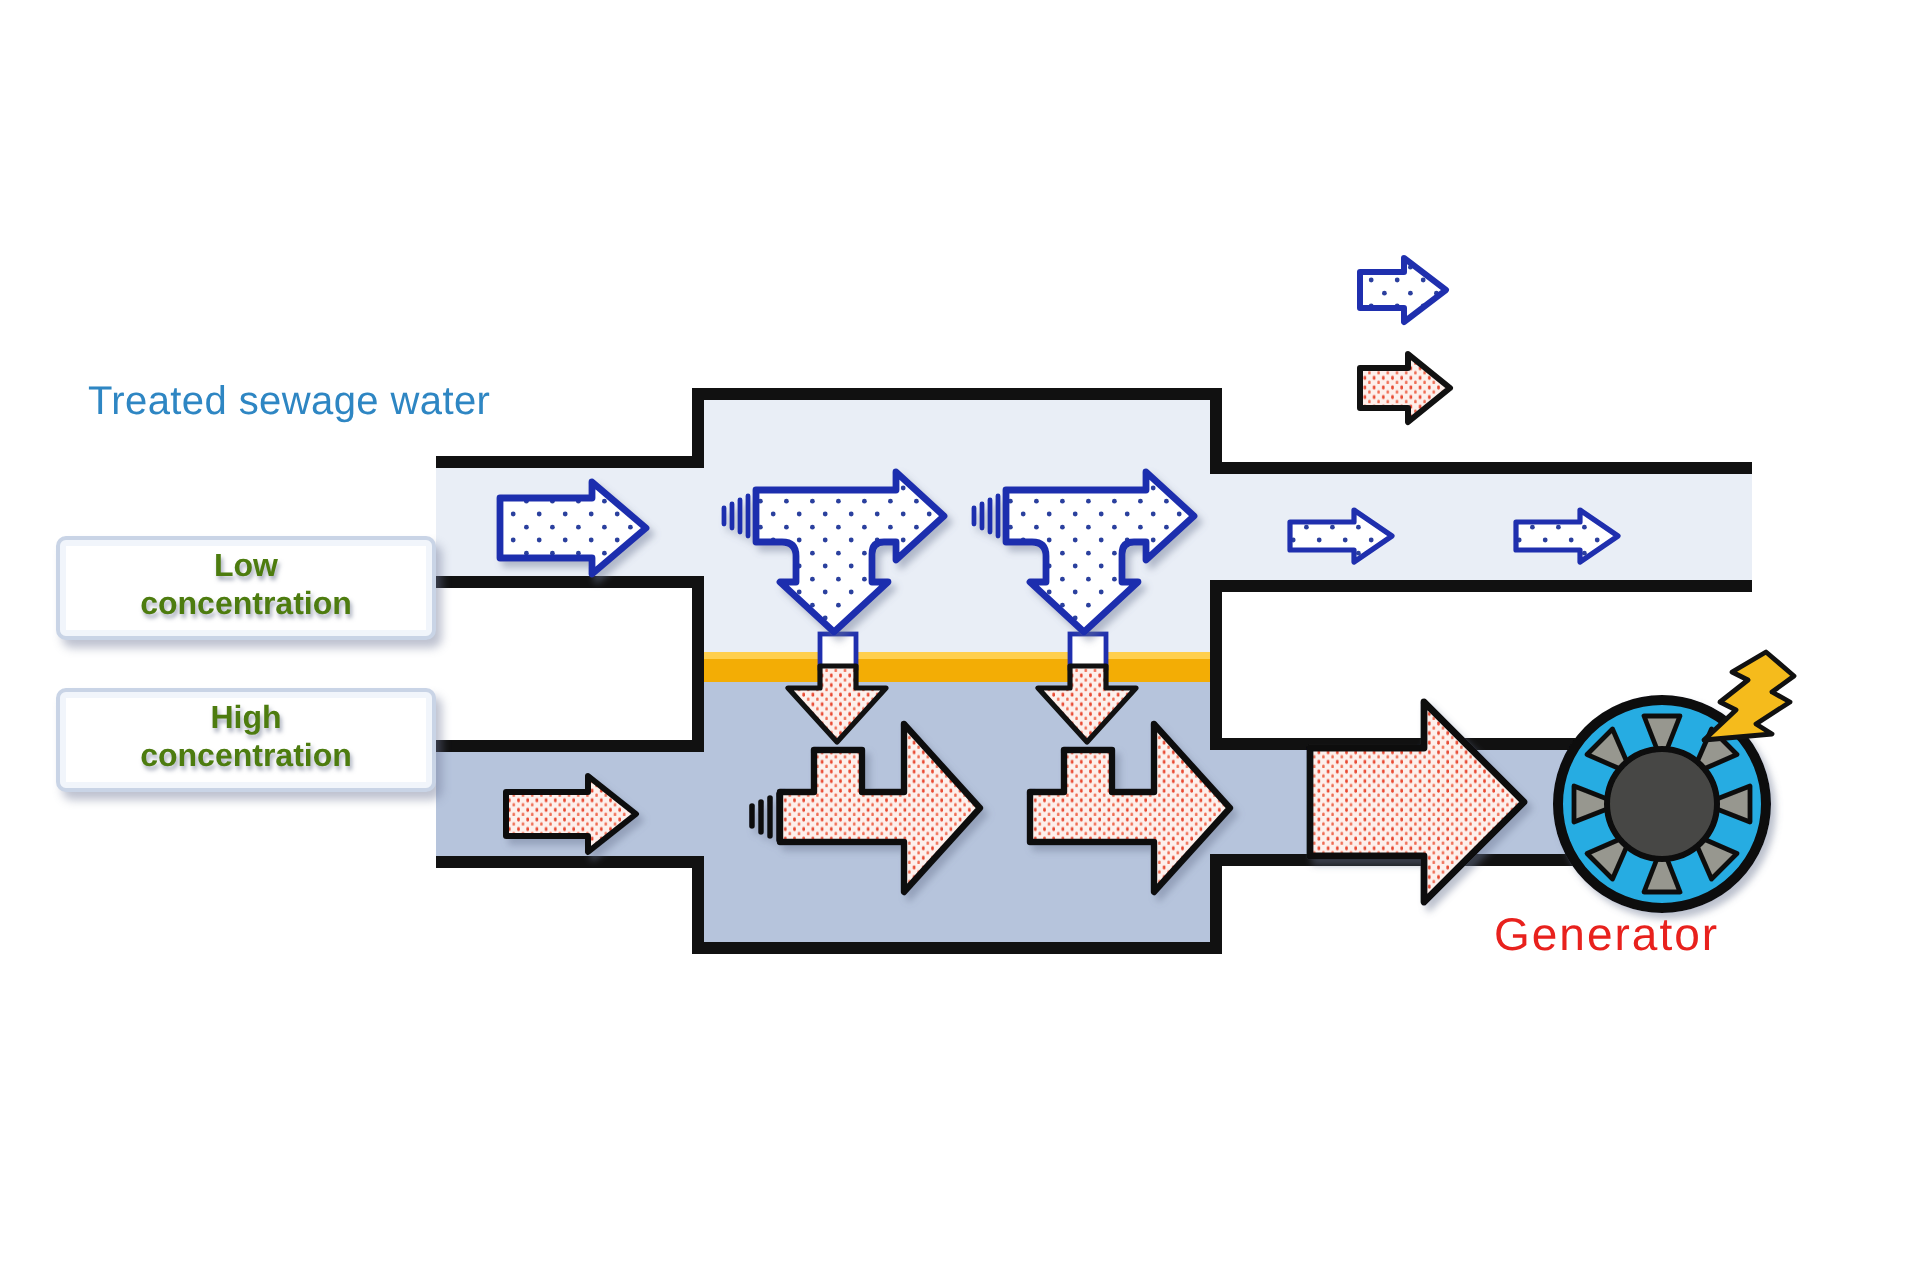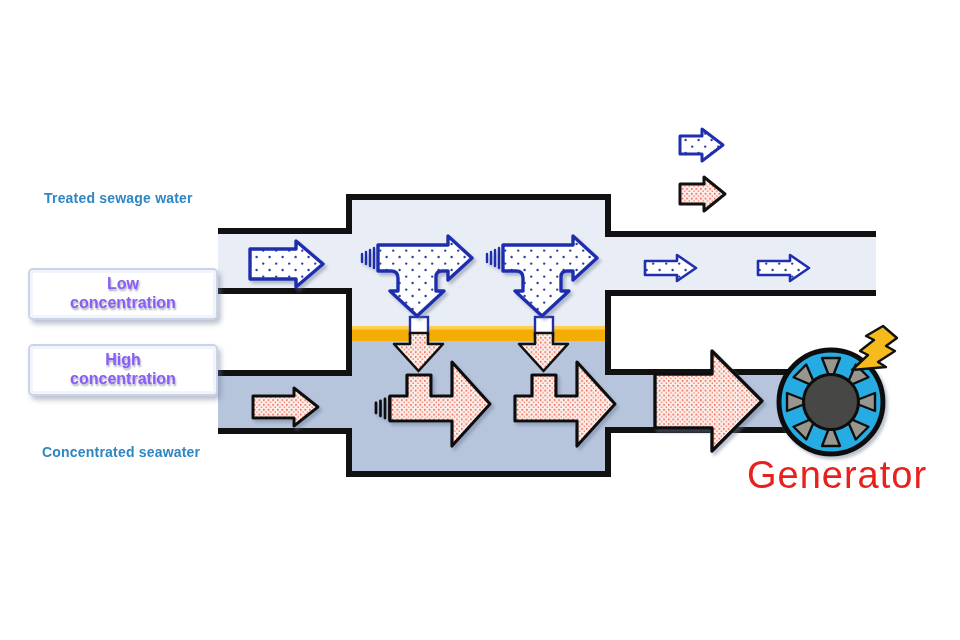--- a/index.html
+++ b/index.html
@@ -2,35 +2,35 @@
 <html><head>
 <meta charset="utf-8">
 <style>
   html,body{margin:0;padding:0;background:#ffffff;}
   .stage{
     position:relative;width:960px;height:640px;background:#ffffff;overflow:hidden;
     font-family:"Liberation Sans","DejaVu Sans",sans-serif;
   }
   .stage svg{position:absolute;left:0;top:0;}
   .lbl{position:absolute;white-space:nowrap;}
-  .heading{color:#2e86c3;font-size:14px;font-weight:700;letter-spacing:.2px;}
+  .heading{color:#2e86c3;font-size:20px;font-weight:400;letter-spacing:.2px;}
   #heading-top{left:44px;top:190px;}
   #heading-bottom{left:42px;top:444px;}
   .conc-box{
     position:absolute;left:28px;width:186px;height:48px;background:#ffffff;
     border:2px solid #c9d4e6;border-radius:5px;
     box-shadow:inset 0 0 0 3px #f1f5fb, 3px 4px 5px rgba(110,120,150,.45);
     display:flex;flex-direction:column;align-items:center;justify-content:center;
-    color:#8b5cf6;font-size:16px;font-weight:700;line-height:1.18;
+    color:#4d7c0f;font-size:16px;font-weight:700;line-height:1.18;
     text-shadow:1px 2px 2px rgba(90,100,130,.55);
   }
   #box-low{top:268px;}
   #box-high{top:344px;text-align:center;}
   #legend-label{left:733px;top:152px;font-size:30px;color:#2d4cc0;font-weight:400;}
-  #generator-label{left:747px;top:454px;font-size:38px;color:#e8211d;font-weight:400;letter-spacing:1px;}
+  #generator-label{left:747px;top:454px;font-size:23px;color:#e8211d;font-weight:400;letter-spacing:1px;}
 </style>
 </head>
 <body>
 
 <div class="stage">
 
   <svg width="960" height="640" viewBox="0 0 960 640">
     <defs>
       <pattern id="bdots" width="13" height="13" patternUnits="userSpaceOnUse">
         <rect width="13" height="13" fill="#ffffff"></rect>
@@ -162,21 +162,20 @@
         <polygon transform="rotate(270 831 402)" points="822,358 840,358 831,381"></polygon>
         <polygon transform="rotate(315 831 402)" points="822,358 840,358 831,381"></polygon>
       </g>
       <circle cx="831" cy="402" r="27.5" fill="#474744" stroke="#0d0d0d" stroke-width="3"></circle>
     </g>
     <polygon points="883,326 897,338 886,346 895,351 878,362 886,367 852,370 868,355 860,351 874,340 866,336" fill="#f5bb1c" stroke="#111111" stroke-width="2.4" stroke-linejoin="round"></polygon>
   </svg>
 
   <div class="lbl heading" id="heading-top">Treated sewage water</div>
 
-  <div class="lbl heading" id="heading-bottom">Concentrated seawater</div>
 
   <div class="conc-box" id="box-low">
     <span>Low</span>
     <span>concentration</span>
   </div>
 
   <div class="conc-box" id="box-high">
     <span>High</span>
     <span>concentration</span>
   </div>

